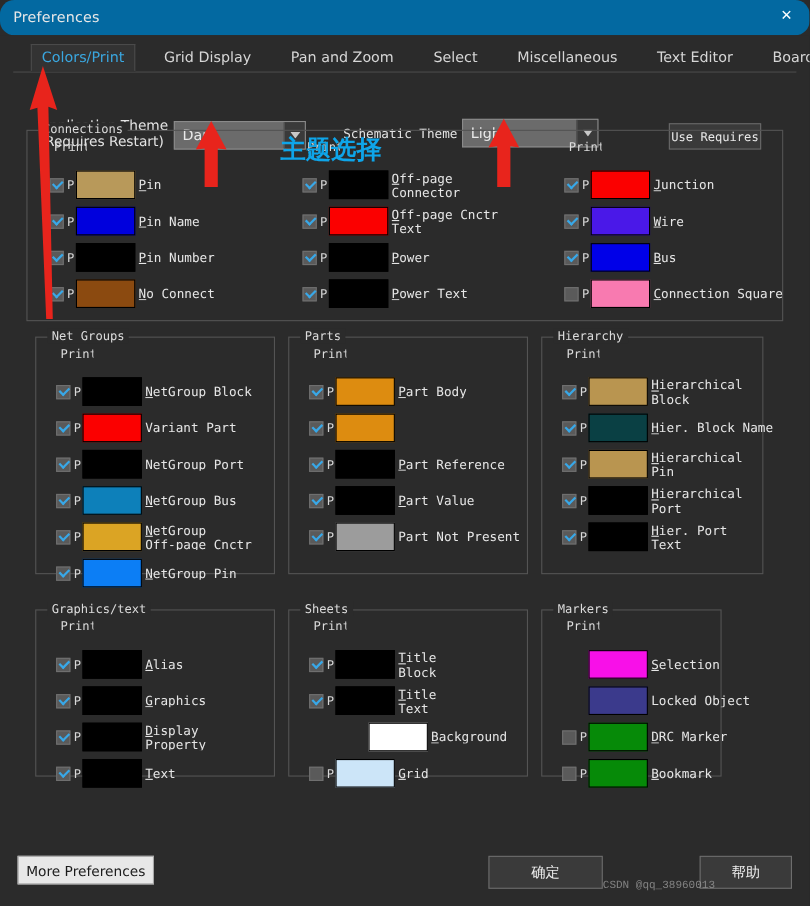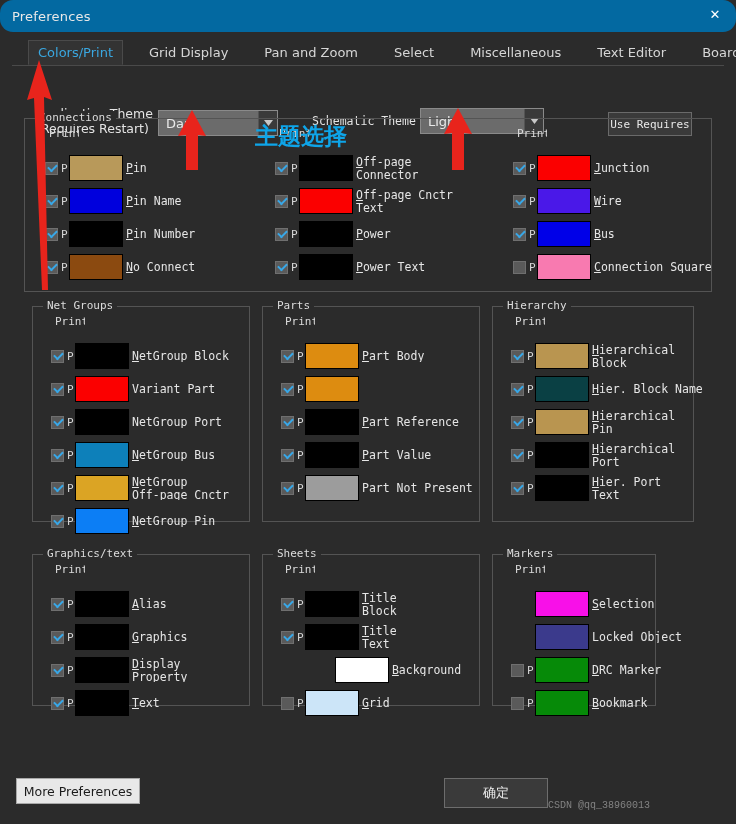--- a/index.html
+++ b/index.html
@@ -581,20 +581,21 @@
               <div class="row-p">P</div>
               <div class="swatch" title="#068a08" style="background: rgb(6, 138, 8);"></div>
               <div class="row-label"><u>B</u>ookmark</div>
             </div>
           </div>
         </div>
       </div>
 
     <div class="btn-more">More Preferences</div>
     <div class="btn-dlg" id="btnOk">确定</div>
+    <div class="btn-dlg" id="btnHelp">帮助</div>
   </div>
 
   <svg class="annot-arrow" style="left:22px; top:60px;" width="40" height="230" viewBox="0 0 40 230">
     <polygon points="17,0 5,40 12,38 20,230 26,230 22,37 30,40" fill="#e8241c"></polygon>
   </svg>
 
   <svg class="annot-arrow" style="left:174px; top:110px;" width="36" height="60" viewBox="0 0 36 60">
     <polygon points="18,0 4,26 12,25 12,60 24,60 24,25 32,26" fill="#e8241c"></polygon>
   </svg>
 

